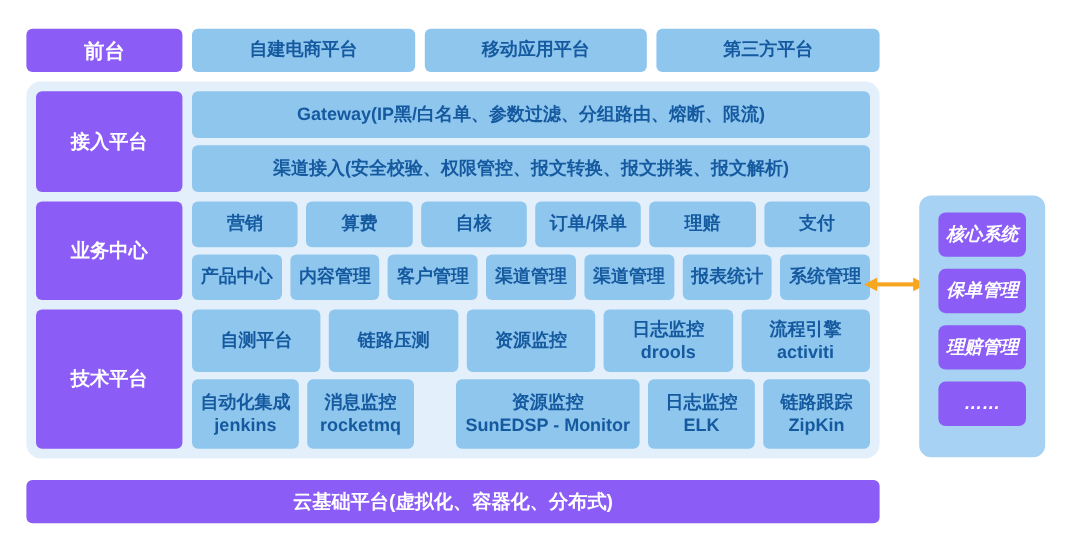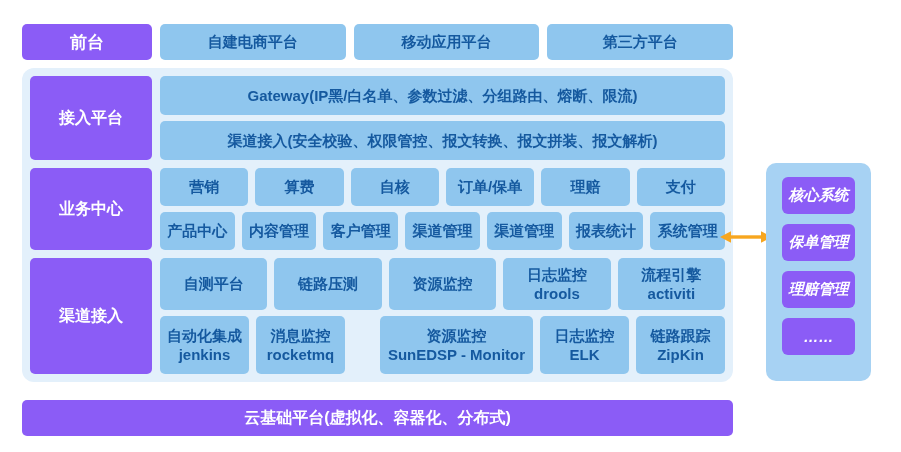--- a/index.html
+++ b/index.html
@@ -95,21 +95,21 @@
           <div class="cell">客户管理</div>
           <div class="cell">渠道管理</div>
           <div class="cell">渠道管理</div>
           <div class="cell">报表统计</div>
           <div class="cell">系统管理</div>
         </div>
       </div>
     </div>
 
     <div class="section sec-tech">
-      <div class="dark section-label">渠道接入</div>
+      <div class="dark section-label">技术平台</div>
       <div class="section-body">
         <div class="row row-tech1">
           <div class="cell">
             <span>自测平台</span>
               <span class="sub"></span>
           </div>
           <div class="cell">
             <span>链路压测</span>
               <span class="sub"></span>
           </div>

